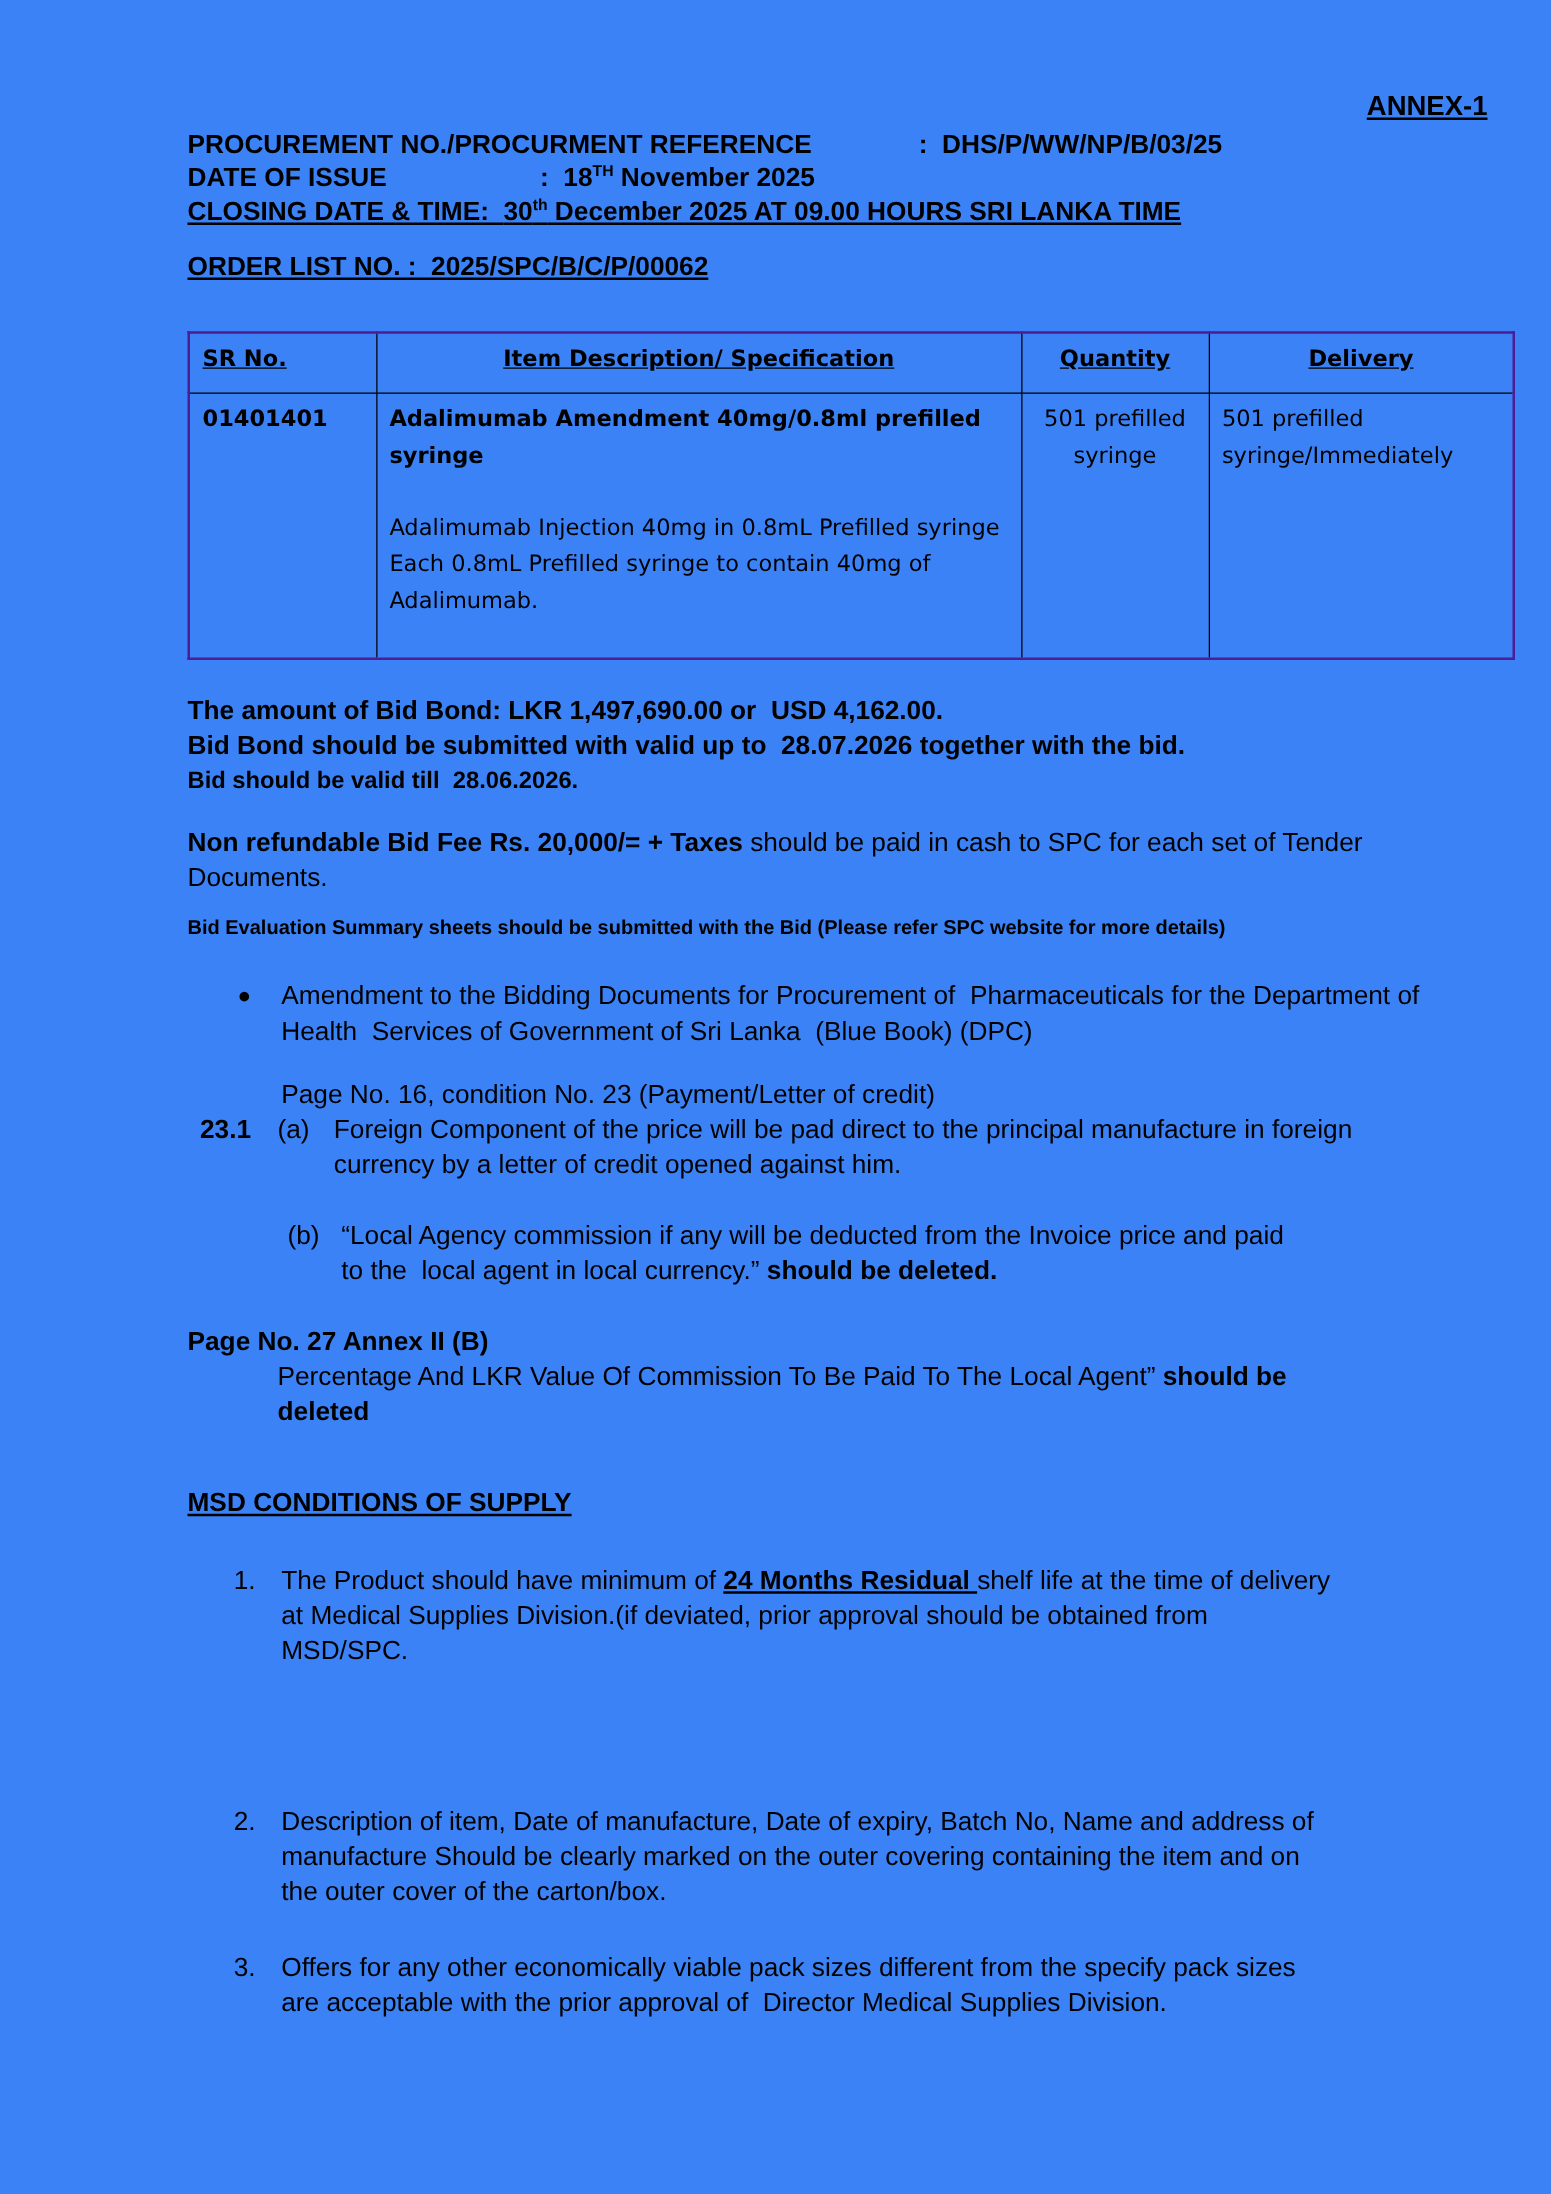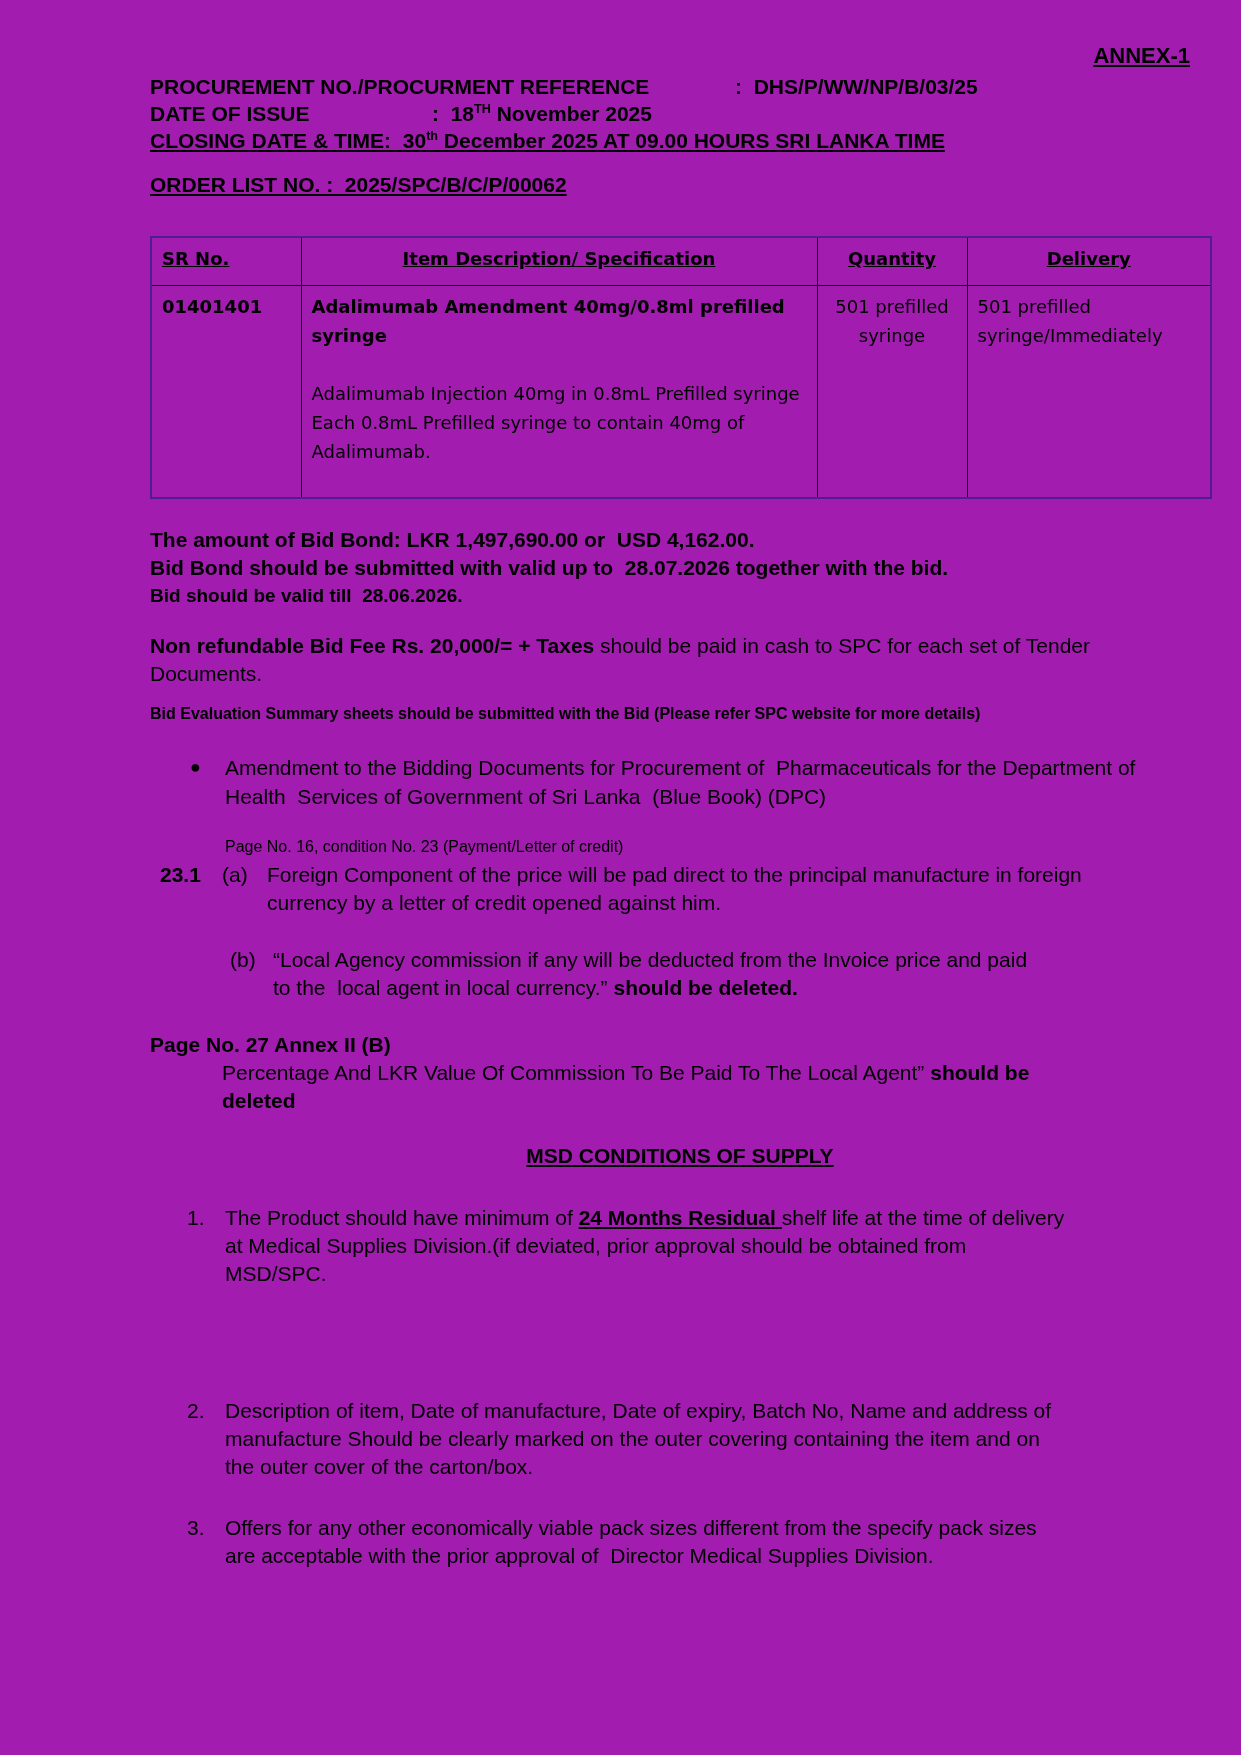--- a/index.html
+++ b/index.html
@@ -1,23 +1,23 @@
 <!DOCTYPE html>
 <html><head>
 <meta charset="utf-8">
 <style>
   html,body{margin:0;padding:0;background:#ffffff;}
   .page{
     position:relative;
     width:1241px;height:1755px;
-    background:#a21caf;color:#000;
+    background:#3b82f6;color:#000;
     font-family:"Liberation Sans",sans-serif;
     overflow:hidden;
     box-sizing:border-box;
-    padding-top:43px;
+    padding-top:72px;
   }
   .content{margin-left:150px;width:1060px;}
   .b{font-weight:bold;}
   .u{text-decoration:underline;}
   .pre{white-space:pre-wrap;}
   sup{font-size:0.6em;vertical-align:super;line-height:0;}
 
   .annex{font-size:22px;line-height:26px;text-align:right;padding-right:20px;}
   .hdr{font-size:21px;line-height:27px;margin-top:4px;}
   .hdr .lbl1{display:inline-block;width:585px;}
@@ -41,34 +41,34 @@
   .samples{margin-top:32px;}
   .bidbond{margin-top:27px;}
   .bidvalid{font-size:19px;line-height:27px;}
   .bidfee{margin-top:23px;max-width:945px;}
   .bideval{margin-top:14px;font-size:16px;line-height:24px;max-width:900px;font-weight:bold;}
 
   .bullet-row{margin-top:27px;display:flex;font-size:21px;line-height:29px;}
   .bullet-dot{width:35px;margin-left:40px;font-size:18px;}
   .bullet-txt{width:965px;}
 
-  .page16{margin-top:22px;margin-left:75px;font-size:16px;line-height:28px;}
+  .page16{margin-top:22px;margin-left:75px;font-size:21px;line-height:28px;}
   .clause{display:flex;font-size:21px;line-height:28px;}
   .clause .no{margin-left:10px;width:62px;font-weight:bold;}
   .clause .sub{width:45px;}
   .clause .txt{width:835px;}
   .clause-b{margin-top:29px;}
   .clause-b .no{margin-left:10px;width:70px;font-weight:normal;}
   .clause-b .sub{width:43px;}
   .clause-b .txt{width:760px;}
 
   .p27h{margin-top:29px;font-size:21px;line-height:28px;}
   .p27t{margin-left:72px;max-width:820px;font-size:21px;line-height:28px;}
 
-  .msd{margin-top:27px;font-size:21px;line-height:28px;text-align:center;}
+  .msd{margin-top:45px;font-size:21px;line-height:28px;}
 
   .cond{display:flex;font-size:21px;line-height:28px;}
   .cond .num{margin-left:37px;width:38px;}
   .cond .txt{width:845px;}
   .cond1{margin-top:34px;}
   .cond2{margin-top:109px;}
   .cond3{margin-top:33px;}
 </style>
 </head>
 <body>

